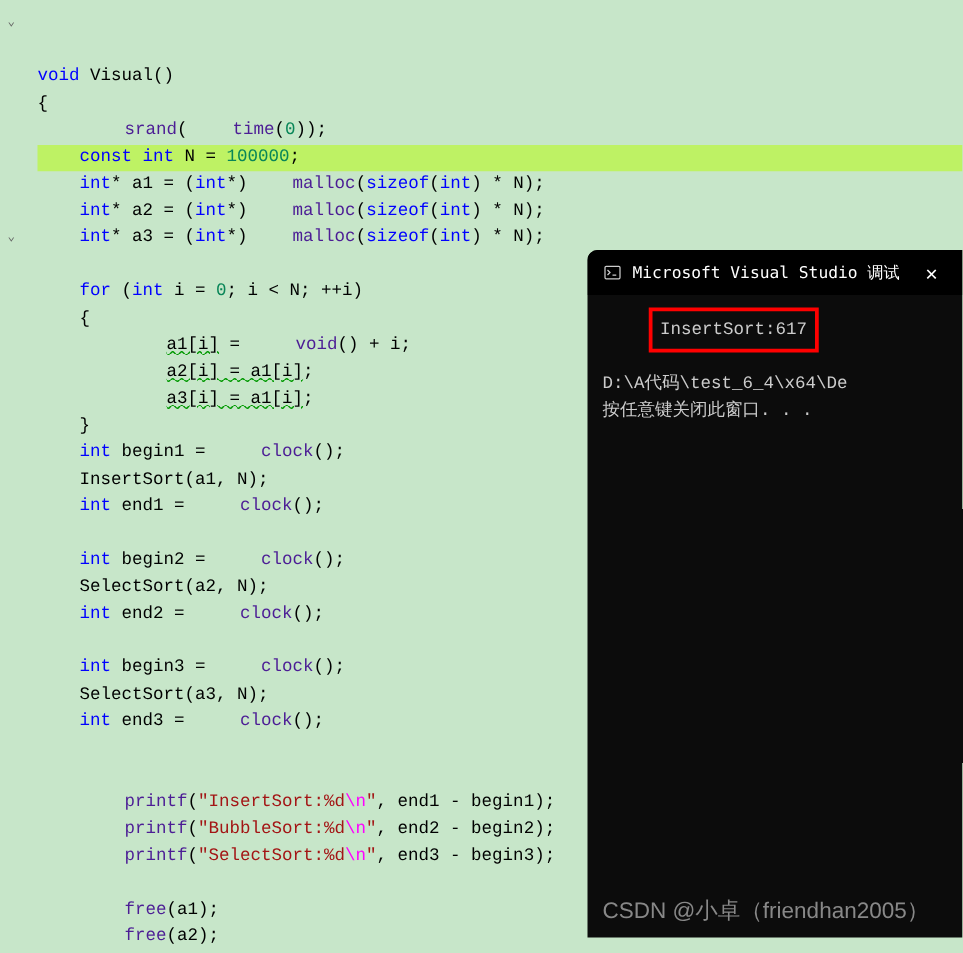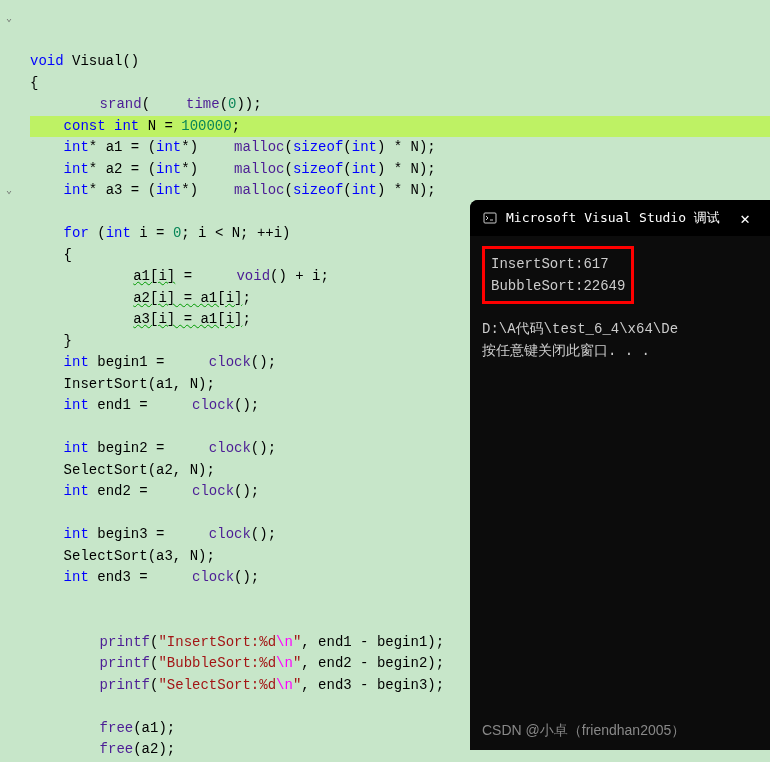--- a/index.html
+++ b/index.html
@@ -93,28 +93,29 @@
     .console-body {
       padding: 10px 12px;
       line-height: 22px;
       font-family: Consolas, 'Courier New', monospace;
     }
     .highlight-box {
       border: 3px solid #ff0000;
       padding: 4px 6px;
       display: inline-block;
       margin-bottom: 14px;
+      margin-left: 37px;
     }
     .console-line { white-space: nowrap; }
     .watermark {
       position: absolute;
       bottom: 10px;
       left: 12px;
       color: #888;
-      font-size: 14px;
+      font-size: 18px;
       font-family: 'Microsoft YaHei', sans-serif;
     }
   </style>
 </head>
 <body>
 
 <div class="editor">
 <div class="gutter">
   <span class="collapse-marker" style="top:8px">⌄</span>
   <span class="collapse-marker" style="top:180px">⌄</span>
@@ -163,19 +164,18 @@
           <rect x="1" y="2" width="12" height="10" rx="1" fill="none" stroke="#ccc" stroke-width="1"></rect>
           <path d="M3 5l2 2-2 2M7 9h3" stroke="#ccc" stroke-width="1" fill="none"></path>
         </svg>
     </span>
     <span class="console-title">Microsoft Visual Studio 调试</span>
     <span class="console-close">✕</span>
   </div>
   <div class="console-body">
     <div class="highlight-box">
       <div class="console-line">InsertSort:617</div>
-      <div class="console-line">BubbleSort:22649</div>
     </div>
     <div class="console-line">D:\A代码\test_6_4\x64\De</div>
     <div class="console-line">按任意键关闭此窗口. . .</div>
   </div>
   <div class="watermark">CSDN @小卓（friendhan2005）</div>
 </div>
 
 </body></html>

